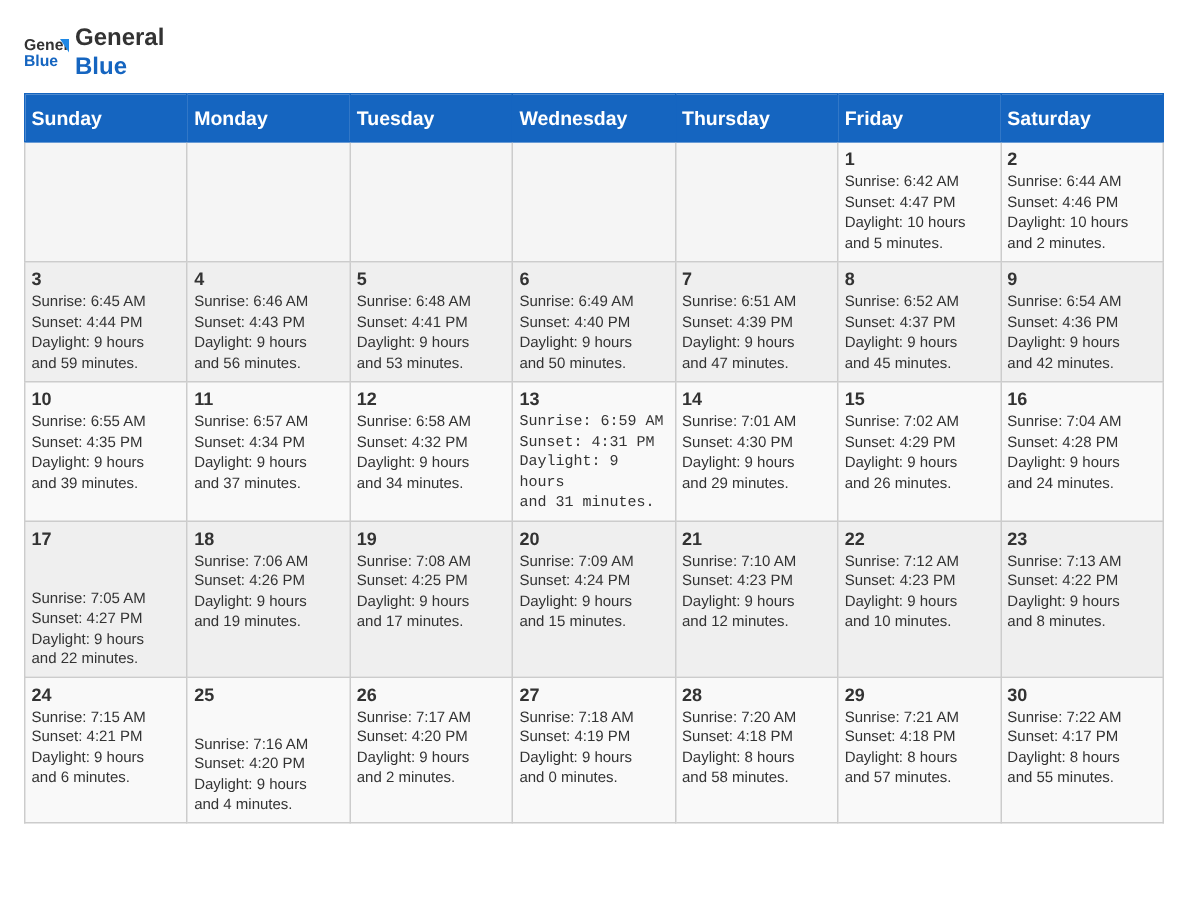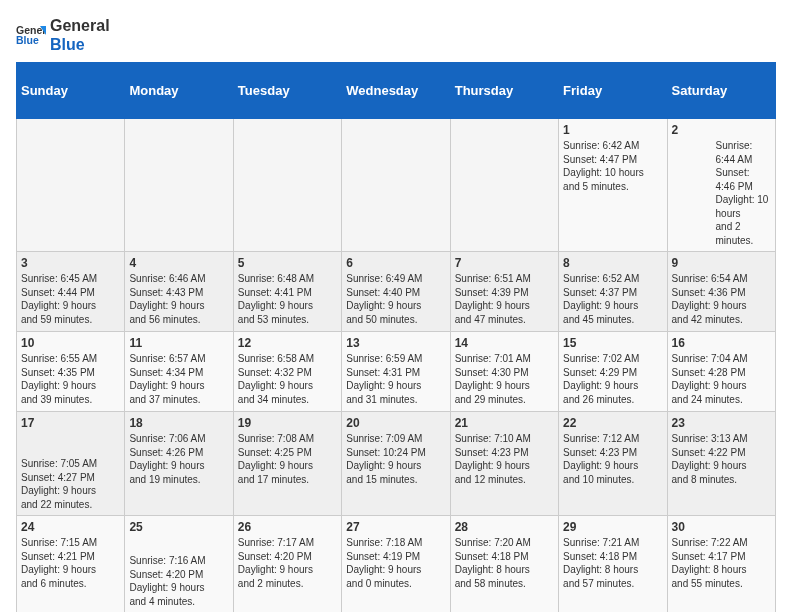--- a/index.html
+++ b/index.html
@@ -39,21 +39,21 @@
     }
     table {
       width: 100%;
       border-collapse: collapse;
       table-layout: fixed;
     }
     thead tr th {
       background-color: #1565c0;
       color: #fff;
       font-size: 13px;
-      padding: 20px 4px;
+      padding: 8px 4px;
       text-align: left;
       border: 1px solid #1565c0;
     }
     tbody tr td {
       border: 1px solid #ccc;
       vertical-align: top;
       padding: 4px;
       font-size: 10.5px;
       color: #333;
       height: 80px;
@@ -122,21 +122,21 @@
         <td class="empty-cell"></td>
         <td>
           <span class="day-num">1</span>
           <div class="cell-content" style="white-space: pre-line;">Sunrise: 6:42 AM
 Sunset: 4:47 PM
 Daylight: 10 hours
 and 5 minutes.</div>
         </td>
         <td>
           <span class="day-num">2</span>
-          <div class="cell-content" style="white-space: pre-line; margin-left: 44px;">Sunrise: 6:44 AM
+          <div class="cell-content" style="white-space: pre-line;">Sunrise: 6:44 AM
 Sunset: 4:46 PM
 Daylight: 10 hours
 and 2 minutes.</div>
         </td>
       </tr>
       <tr>
         <td>
           <span class="day-num">3</span>
           <div class="cell-content" style="white-space: pre-line;">Sunrise: 6:45 AM
 Sunset: 4:44 PM
@@ -203,21 +203,21 @@
         </td>
         <td>
           <span class="day-num">12</span>
           <div class="cell-content" style="white-space: pre-line;">Sunrise: 6:58 AM
 Sunset: 4:32 PM
 Daylight: 9 hours
 and 34 minutes.</div>
         </td>
         <td>
           <span class="day-num">13</span>
-          <div class="cell-content" style="white-space: pre-line;">Sunrise: 6:59 AM
+          <div class="cell-content" style="white-space: pre-line; font-family: Liberation Mono, monospace;">Sunrise: 6:59 AM
 Sunset: 4:31 PM
 Daylight: 9 hours
 and 31 minutes.</div>
         </td>
         <td>
           <span class="day-num">14</span>
           <div class="cell-content" style="white-space: pre-line;">Sunrise: 7:01 AM
 Sunset: 4:30 PM
 Daylight: 9 hours
 and 29 minutes.</div>
@@ -255,41 +255,41 @@
         <td>
           <span class="day-num">19</span>
           <div class="cell-content" style="white-space: pre-line;">Sunrise: 7:08 AM
 Sunset: 4:25 PM
 Daylight: 9 hours
 and 17 minutes.</div>
         </td>
         <td>
           <span class="day-num">20</span>
           <div class="cell-content" style="white-space: pre-line;">Sunrise: 7:09 AM
-Sunset: 10:24 PM
+Sunset: 4:24 PM
 Daylight: 9 hours
 and 15 minutes.</div>
         </td>
         <td>
           <span class="day-num">21</span>
           <div class="cell-content" style="white-space: pre-line;">Sunrise: 7:10 AM
 Sunset: 4:23 PM
 Daylight: 9 hours
 and 12 minutes.</div>
         </td>
         <td>
           <span class="day-num">22</span>
           <div class="cell-content" style="white-space: pre-line;">Sunrise: 7:12 AM
 Sunset: 4:23 PM
 Daylight: 9 hours
 and 10 minutes.</div>
         </td>
         <td>
           <span class="day-num">23</span>
-          <div class="cell-content" style="white-space: pre-line;">Sunrise: 3:13 AM
+          <div class="cell-content" style="white-space: pre-line;">Sunrise: 7:13 AM
 Sunset: 4:22 PM
 Daylight: 9 hours
 and 8 minutes.</div>
         </td>
       </tr>
       <tr>
         <td>
           <span class="day-num">24</span>
           <div class="cell-content" style="white-space: pre-line;">Sunrise: 7:15 AM
 Sunset: 4:21 PM

